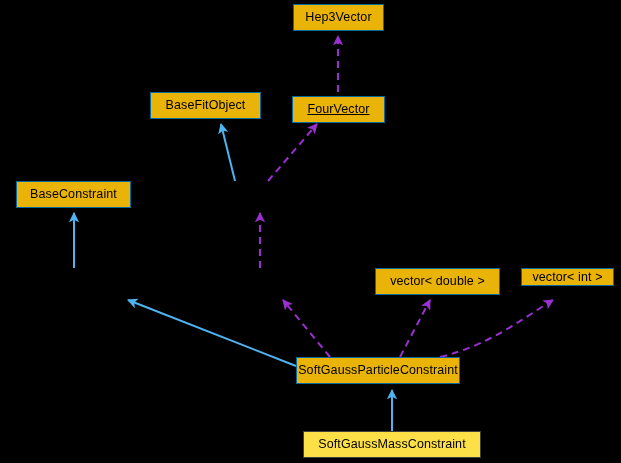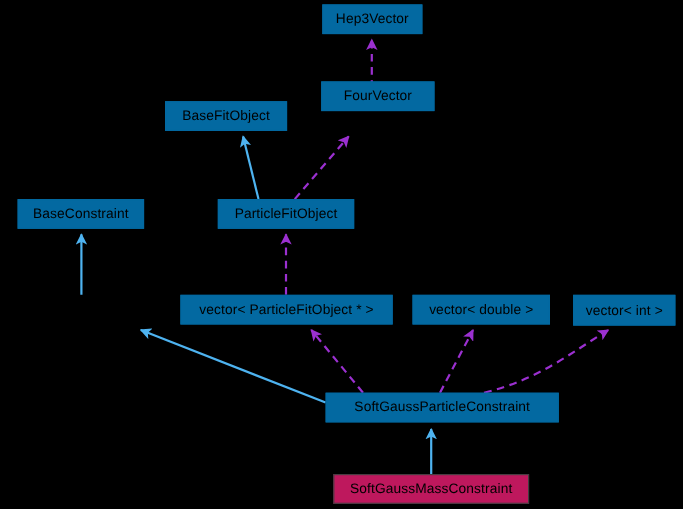--- a/index.html
+++ b/index.html
@@ -30,31 +30,31 @@
     top: 0;
     width: 621px;
     height: 463px;
   }
   .node {
     position: absolute;
     box-sizing: border-box;
     display: flex;
     align-items: center;
     justify-content: center;
-    background: #0369a1;
+    background: #eab308;
     border: 1px solid #0369a1;
     color: #000000;
     font-size: 12.5px;
     line-height: 1;
     white-space: nowrap;
     letter-spacing: 0.1px;
     text-align: center;
   }
   .node.highlight {
-    background: #be185d;
+    background: #fde047;
     border: 1px solid #404040;
   }
   .node-label {
     display: block;
     padding: 0 6px;
   }
 </style>
 </head>
 <body>
 
@@ -83,39 +83,33 @@
       </g>
   </svg>
 
   <div id="node-layer">
       <div class="node" style="left: 293px; top: 4px; width: 91px; height: 27px;">
         <span class="node-label">Hep3Vector</span>
       </div>
       <div class="node" style="left: 150px; top: 92px; width: 111px; height: 27px;">
         <span class="node-label">BaseFitObject</span>
       </div>
-      <div class="node" style="left: 292px; top: 74px; width: 103px; height: 27px;">
+      <div class="node" style="left: 292px; top: 96px; width: 93px; height: 27px; text-decoration: underline;">
         <span class="node-label">FourVector</span>
       </div>
       <div class="node" style="left: 16px; top: 181px; width: 115px; height: 27px; text-align: center;">
         <span class="node-label">BaseConstraint</span>
       </div>
-      <div class="node" style="left: 198px; top: 181px; width: 124px; height: 27px;">
-        <span class="node-label">ParticleFitObject</span>
-      </div>
-      <div class="node" style="left: 164px; top: 268px; width: 193px; height: 27px;">
-        <span class="node-label">vector&lt; ParticleFitObject * &gt;</span>
-      </div>
       <div class="node" style="left: 375px; top: 268px; width: 125px; height: 27px;">
         <span class="node-label">vector&lt; double &gt;</span>
       </div>
-      <div class="node" style="left: 521px; top: 268px; width: 93px; height: 28px; text-align: center;">
+      <div class="node" style="left: 521px; top: 268px; width: 93px; height: 18px; text-align: center;">
         <span class="node-label">vector&lt; int &gt;</span>
       </div>
-      <div class="node" style="left: 296px; top: 357px; width: 212px; height: 27px;">
+      <div class="node" style="left: 296px; top: 357px; width: 164px; height: 27px;">
         <span class="node-label">SoftGaussParticleConstraint</span>
       </div>
       <div class="node highlight" style="left: 303px; top: 431px; width: 178px; height: 27px;">
         <span class="node-label">SoftGaussMassConstraint</span>
       </div>
     </div>
 
 </div>
 
 </body></html>

